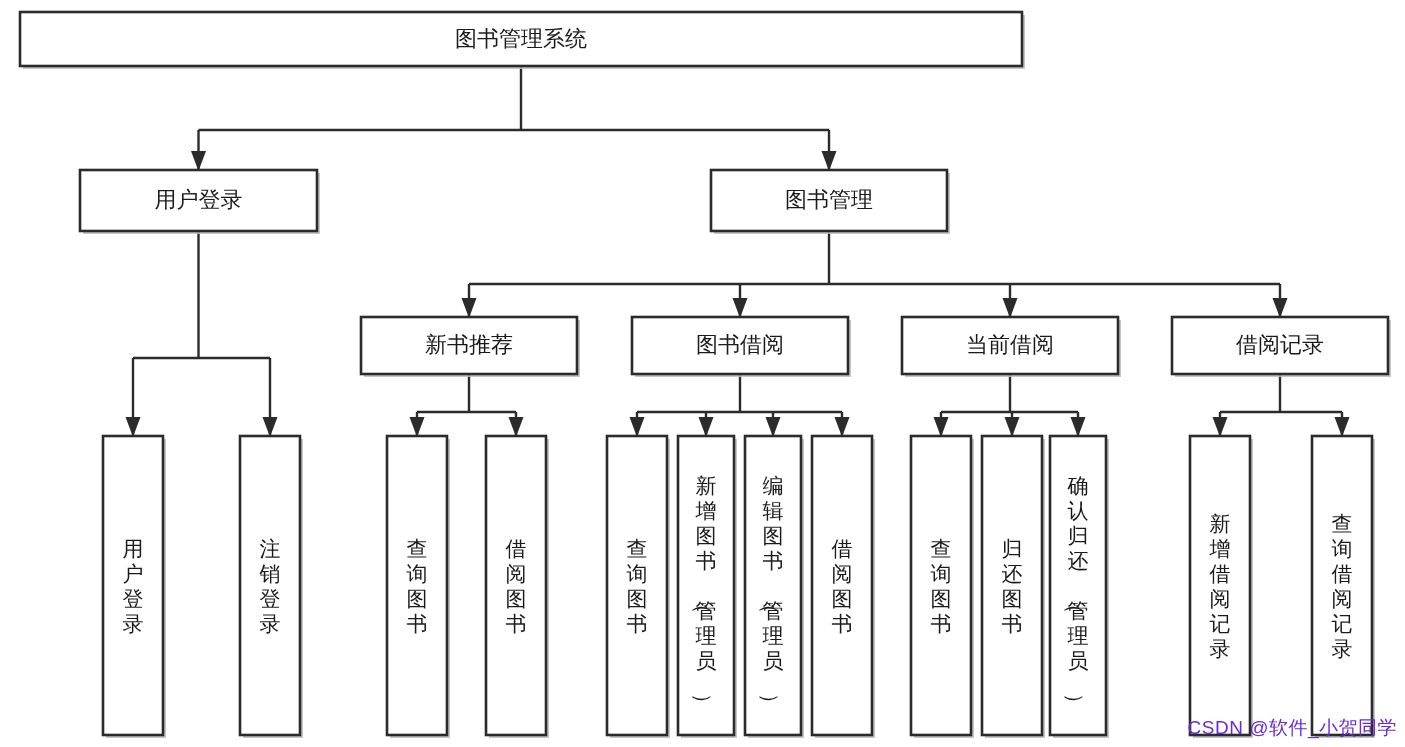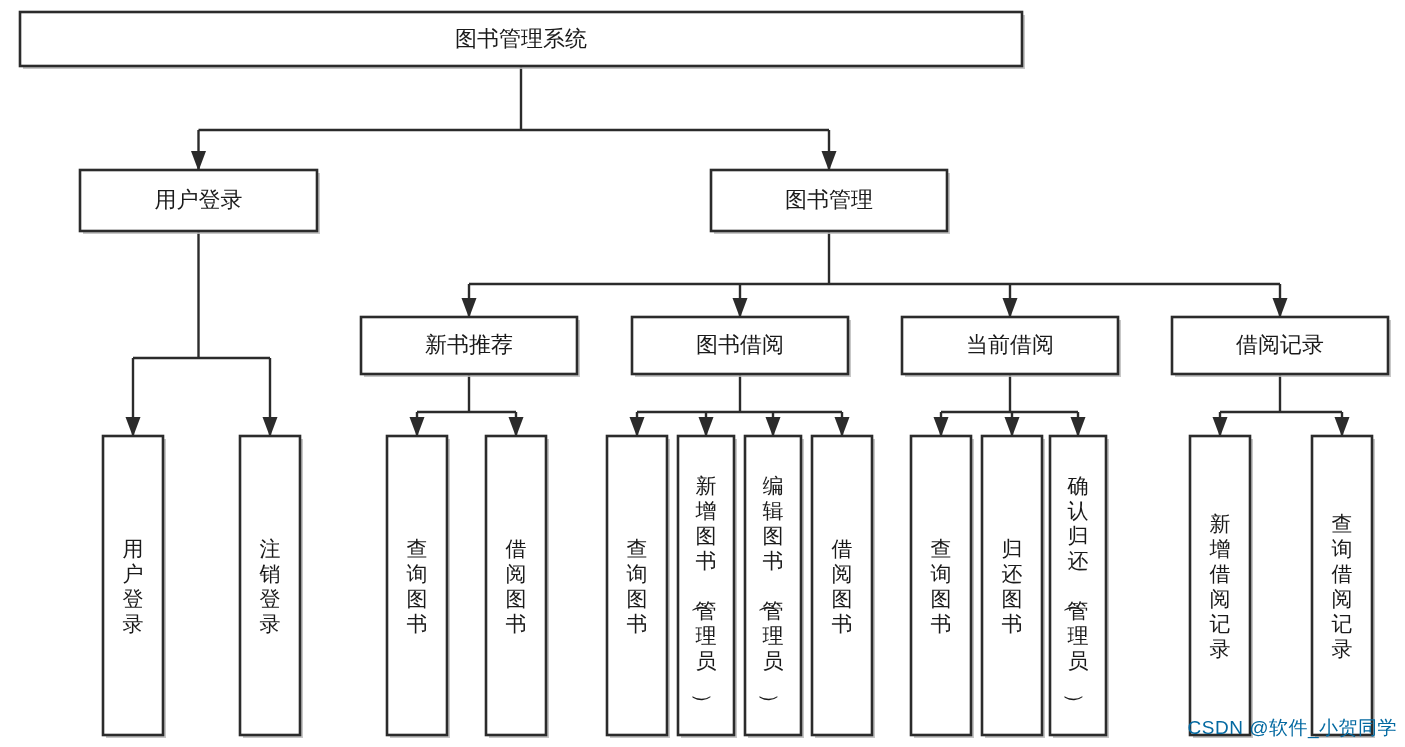--- a/index.html
+++ b/index.html
@@ -58,21 +58,21 @@
     font-size: 21px;
     fill: #1a1a1a;
     text-anchor: middle;
   }
   .watermark {
     position: absolute;
     right: 8px;
     bottom: 6px;
     font-family: "Liberation Sans", "DejaVu Sans", sans-serif;
     font-size: 19px;
-    color: #0369a1;
+    color: #6d28d9;
     letter-spacing: 0.5px;
     white-space: nowrap;
     user-select: none;
   }
 </style>
 </head>
 <body>
 
 <div id="diagram-root">
   <svg id="flow-svg" viewBox="0 0 1405 747">

